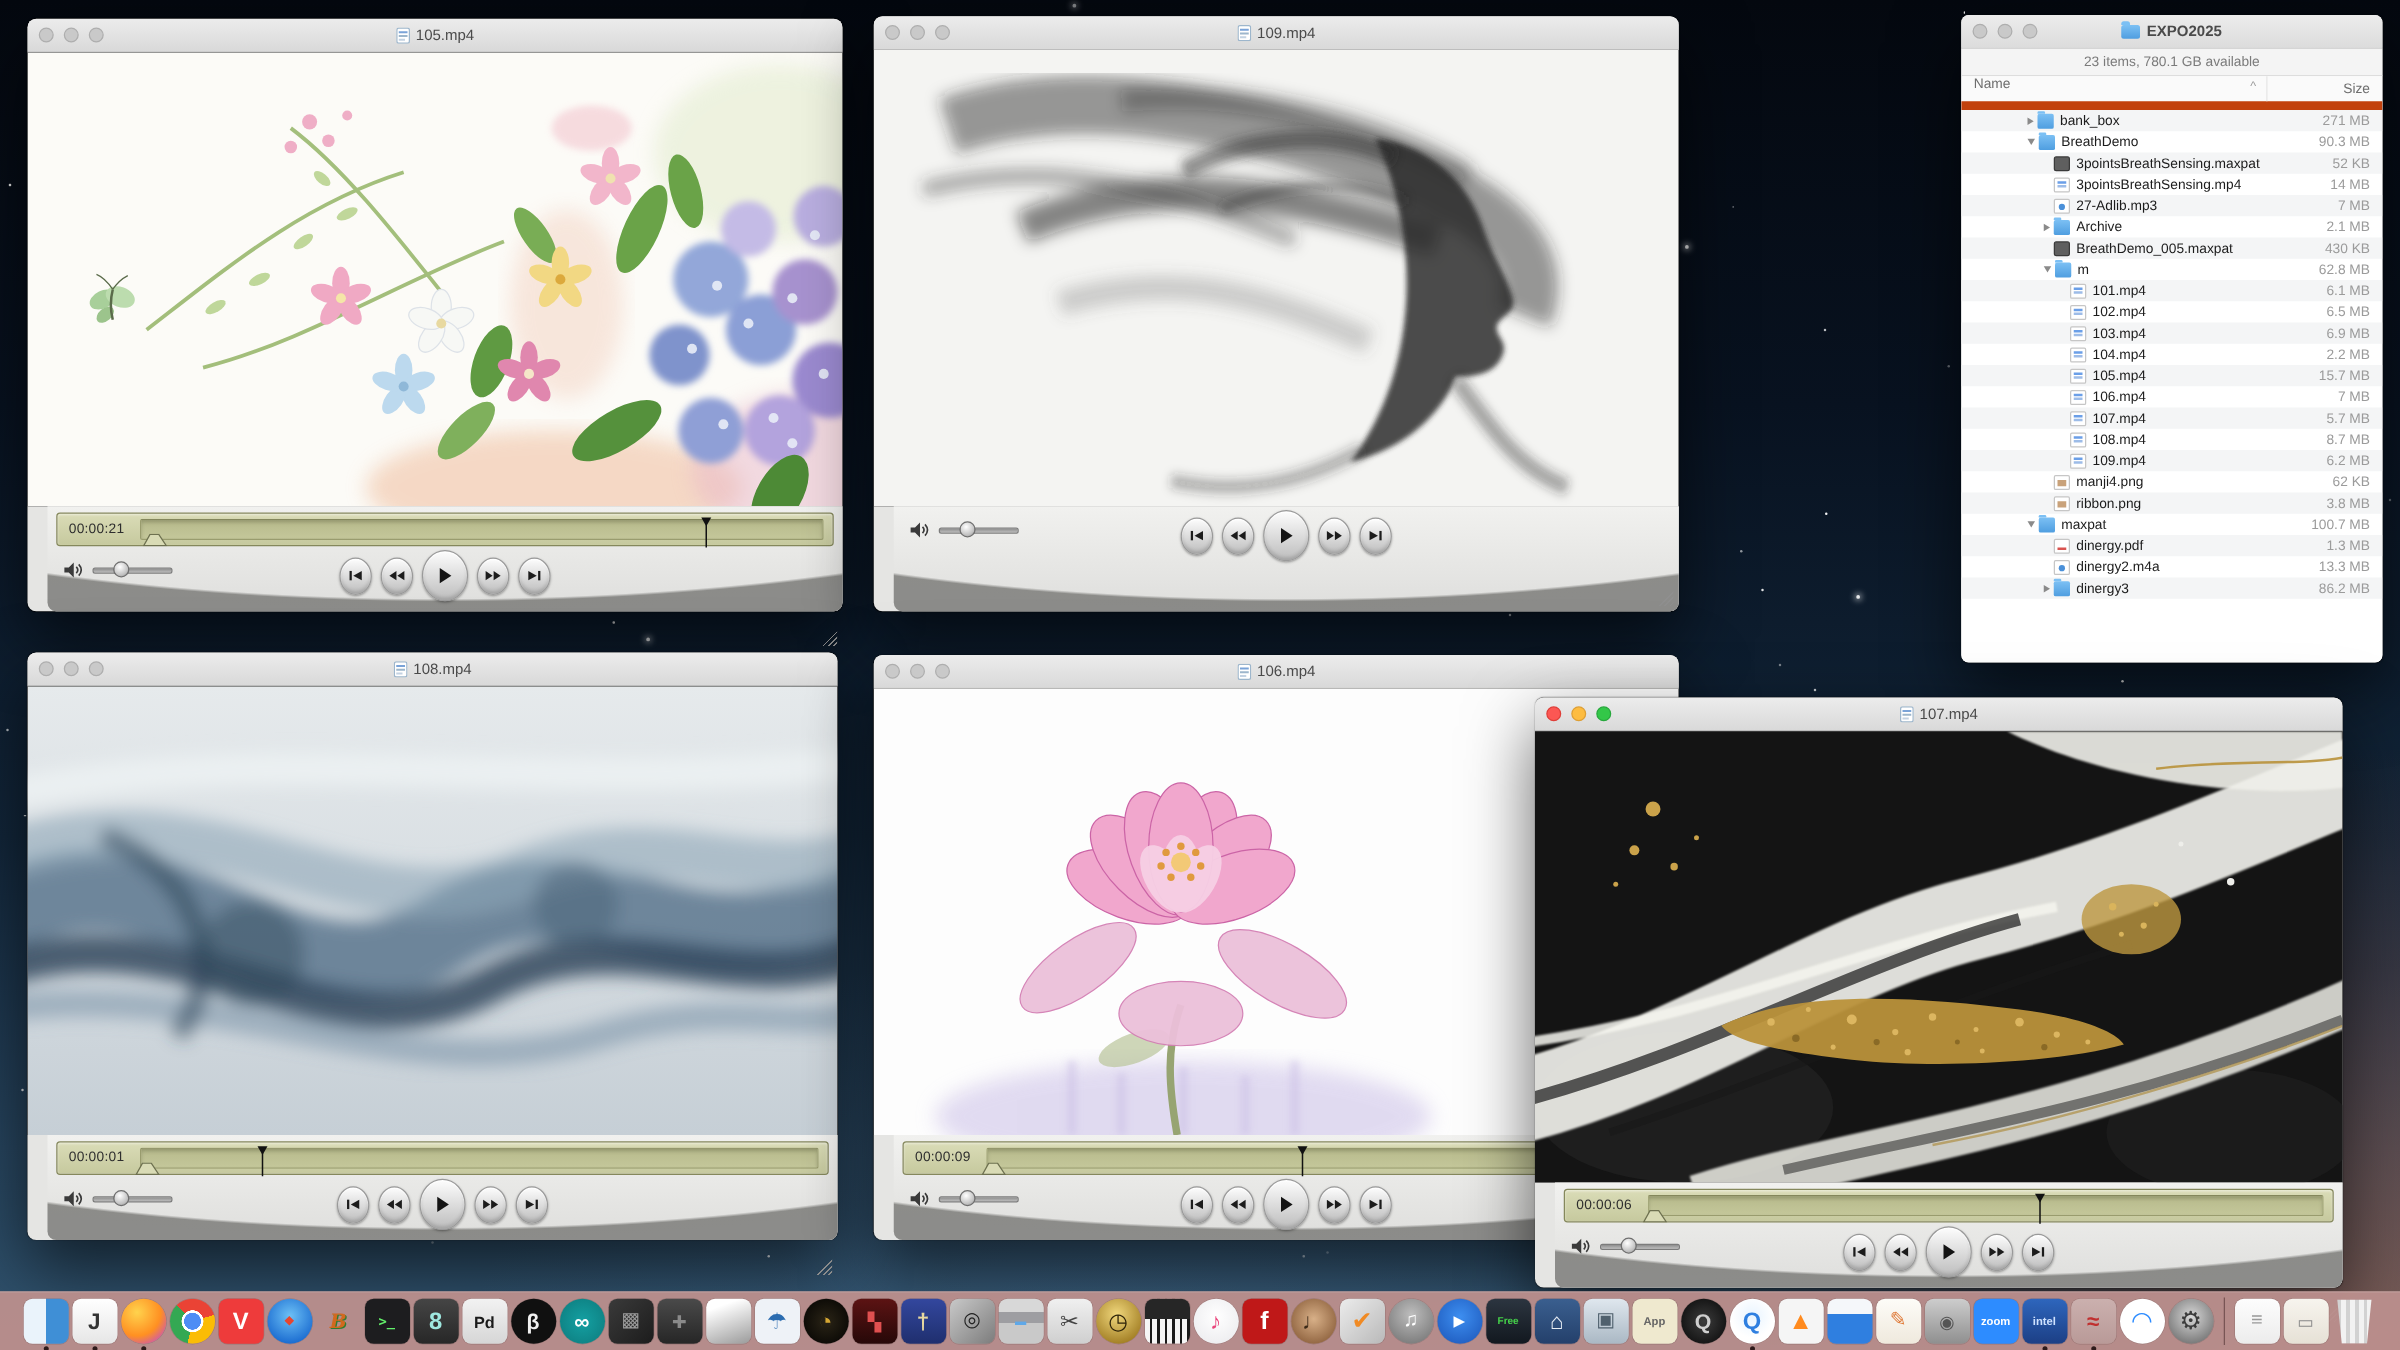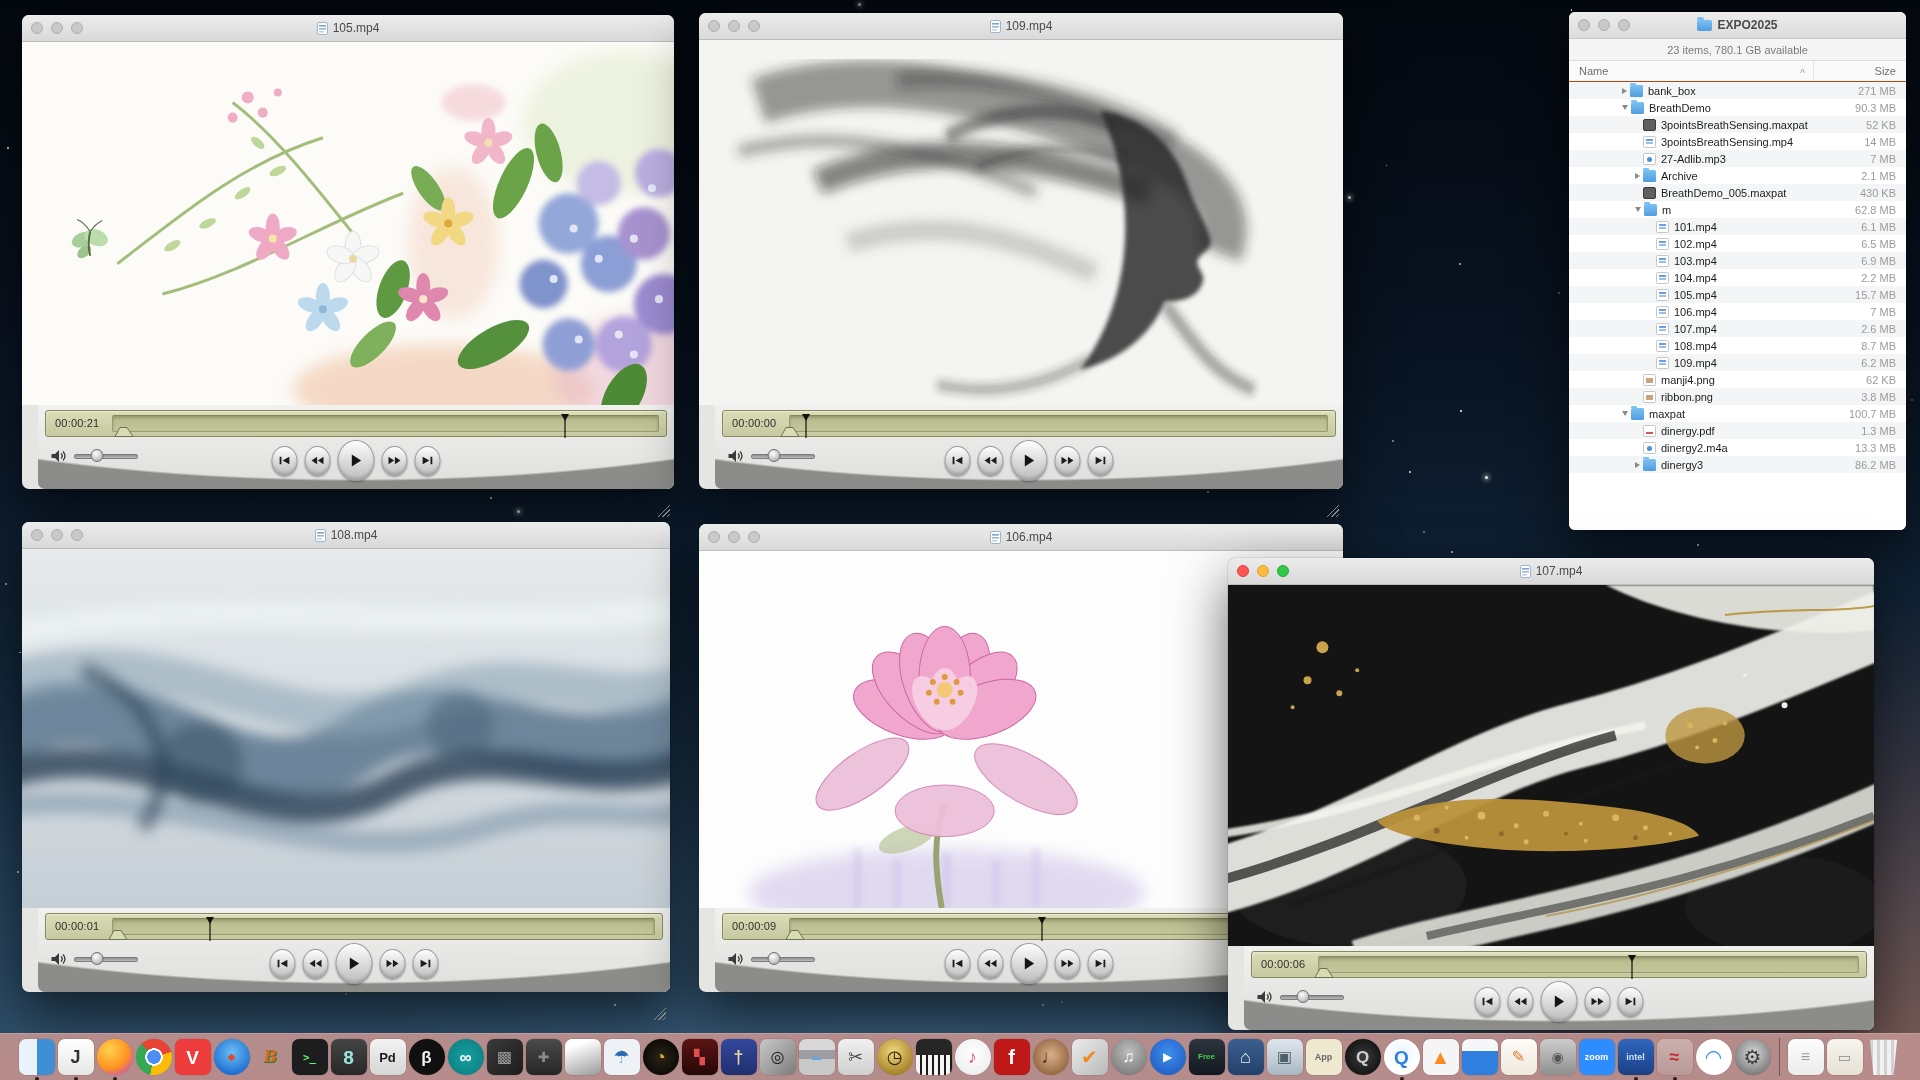--- a/index.html
+++ b/index.html
@@ -68,22 +68,22 @@
     display:flex;flex-direction:column;}
   .f-titlebar{height:26px;flex:none;position:relative;background:linear-gradient(#ececec,#dcdcdc);
     border-bottom:1px solid #c8c8c8;}
   .f-title{position:absolute;inset:0;display:flex;align-items:center;justify-content:center;gap:5px;
     font-size:12px;color:#4a4a4a;font-weight:bold;}
   .mini-folder{width:15px;height:11px;background:linear-gradient(#7cc0f4,#4f9ee0);border-radius:2px;position:relative;}
   .mini-folder::before{content:"";position:absolute;top:-3px;left:0;width:7px;height:3px;
     background:#7cc0f4;border-radius:2px 2px 0 0;}
   .f-status{height:21px;flex:none;display:flex;align-items:center;justify-content:center;
     font-size:11px;color:#7b7b7b;background:#f4f4f4;border-bottom:1px solid #ddd;}
-  .f-header{height:20px;flex:none;display:flex;align-items:center;font-size:11px;color:#6e6e6e;
-    background:#fafafa;border-bottom:1px solid #c2410c;}
+  .f-header{height:20px;flex:none;display:flex;align-items:flex-start;font-size:11px;color:#6e6e6e;
+    background:#fafafa;border-bottom:7px solid #c2410c;}
   .f-hname{flex:1;position:relative;padding-left:10px;}
   .sortc{position:absolute;right:8px;top:3px;color:#9a9a9a;font-size:10px;}
   .f-hsize{width:82px;text-align:right;padding-right:10px;border-left:1px solid #e6e6e6;height:100%;
     display:flex;align-items:center;justify-content:flex-end;}
   .f-rows{flex:1;overflow:hidden;background:#fff;}
   .frow{height:17px;display:flex;align-items:center;font-size:11px;color:#1c1c1c;padding-left:47px;}
   .frow.alt{background:#f4f5f6;}
   .f-ind{flex:none;display:flex;align-items:center;}
   .tri{width:0;height:0;flex:none;margin-right:3px;}
   .tri.collapsed{border-left:5px solid #8a8a8a;border-top:3.5px solid transparent;border-bottom:3.5px solid transparent;}
@@ -531,32 +531,20 @@
         </g>
         <g filter="url(#b109c)" fill="none" stroke="#2a2a2a">
           <path d="M420,85 C360,60 300,70 250,95" stroke-width="14" opacity=".5"></path>
           <path d="M470,260 C500,300 520,330 560,345" stroke-width="12" opacity=".4"></path>
           <path d="M395,315 C340,345 290,350 240,340" stroke-width="10" opacity=".35"></path>
           <path d="M430,120 C380,100 330,105 280,125" stroke-width="8" opacity=".4"></path>
         </g>
       </svg>
     </div>
     <div class="qt-controls" data-name="player-controls">
-      <div class="qt-timeline" data-name="timeline">
-        <span class="qt-time" data-name="timecode">00:00:00</span>
-        <div class="qt-groove" data-name="timeline-groove">
-          <div class="qt-marker" data-name="playhead-marker" style="left: 3%;"><svg viewBox="0 0 10 26" width="10" height="26">
-                <path d="M1,1 h8 l-4,7 z" fill="#111"></path>
-                <rect x="4.4" y="6" width="1.2" height="19" fill="#111"></rect>
-              </svg></div>
-          <div class="qt-playhead" data-name="scrubber-handle" style="left: 0%;"><svg viewBox="0 0 20 10" width="20" height="10">
-                <path d="M6,0.5 L13,0.5 L19,9.5 L1,9.5 Z" fill="#d9dbb5" stroke="#6e7150"></path>
-              </svg></div>
-        </div>
-      </div>
       <div class="qt-row" data-name="control-row">
         <div class="qt-vol" data-name="volume-control">
           <svg class="spk" data-name="speaker-icon" viewBox="0 0 18 14">
               <path d="M1.5,5 H5 L9,1 V13 L5,9 H1.5 Z" fill="#3a3a3a"></path>
               <path d="M11,4.5 Q13.5,7 11,9.5" stroke="#3a3a3a" stroke-width="1.3" fill="none"></path>
               <path d="M13,2.5 Q17,7 13,11.5" stroke="#3a3a3a" stroke-width="1.3" fill="none"></path>
             </svg>
           <div class="qt-vtrack" data-name="volume-slider">
               <div class="qt-vknob" data-name="volume-knob" style="left: 35%;"></div>
             </div>
@@ -1100,21 +1088,21 @@
           </span>
           <span class="fname" data-name="file-name">106.mp4</span>
           <span class="fsize" data-name="file-size">7 MB</span>
         </div>
         <div class="frow alt" data-name="finder-row">
           <span class="f-ind" style="padding-left: 32px;">
             <span class="tri none" data-name="disclosure-triangle"></span>
             <span class="ficon t-video" data-name="video-icon"></span>
           </span>
           <span class="fname" data-name="file-name">107.mp4</span>
-          <span class="fsize" data-name="file-size">2.6 MB</span>
+          <span class="fsize" data-name="file-size">5.7 MB</span>
         </div>
         <div class="frow" data-name="finder-row">
           <span class="f-ind" style="padding-left: 32px;">
             <span class="tri none" data-name="disclosure-triangle"></span>
             <span class="ficon t-video" data-name="video-icon"></span>
           </span>
           <span class="fname" data-name="file-name">108.mp4</span>
           <span class="fsize" data-name="file-size">8.7 MB</span>
         </div>
         <div class="frow alt" data-name="finder-row">

